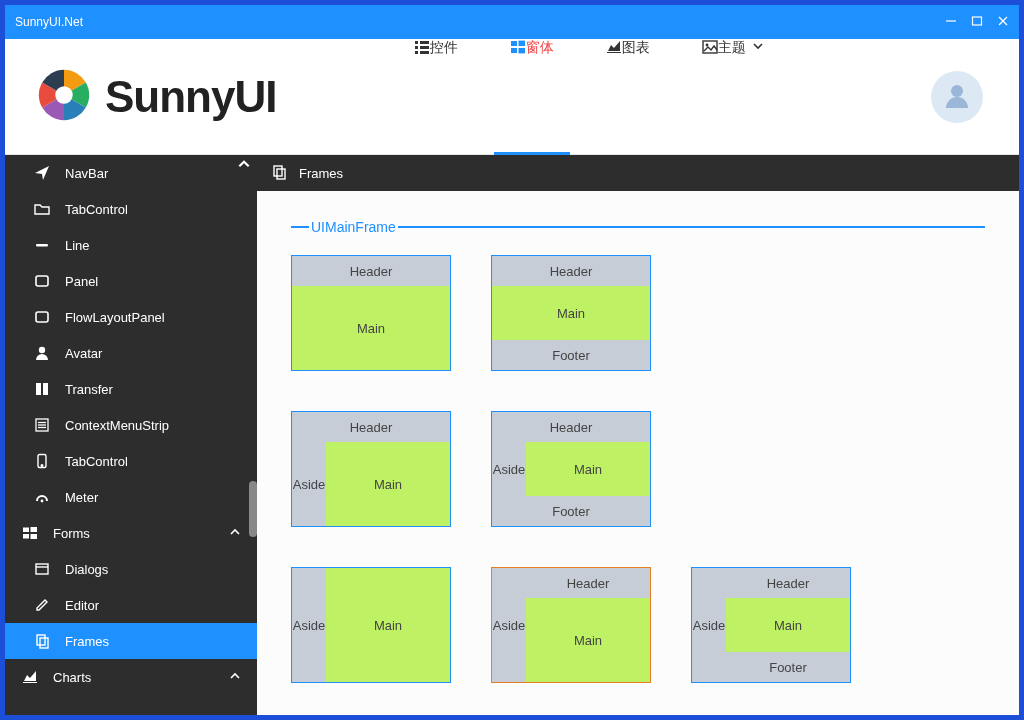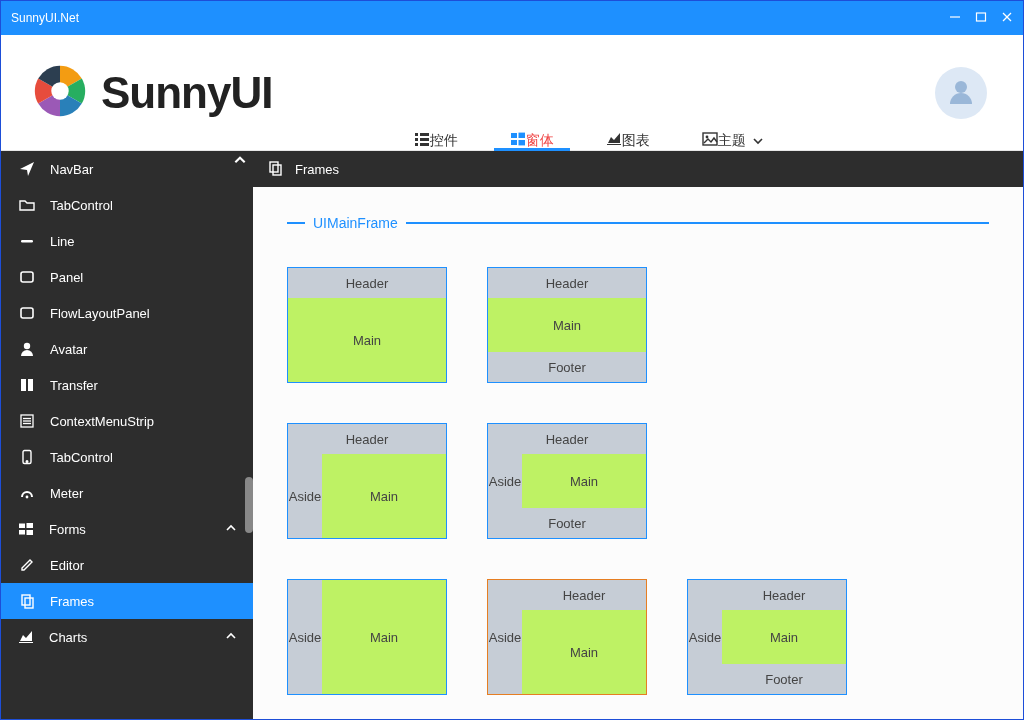--- a/index.html
+++ b/index.html
@@ -1,20 +1,20 @@
 <!DOCTYPE html>
 <html><head>
 <meta charset="utf-8">
 <style>
   * { box-sizing: border-box; margin: 0; padding: 0; font-family: "Microsoft YaHei", "Segoe UI", Arial, sans-serif; }
   html, body { width: 1024px; height: 720px; overflow: hidden; background: #fff; }
 
   .window {
     width: 1024px; height: 720px;
-    border: 1px solid #1d4ed8;
+    border: 5px solid #1d4ed8;
     display: flex; flex-direction: column;
     background: #fff;
   }
 
   
   .titlebar {
     height: 34px; background: #1E90FF; color: #fff;
     display: flex; align-items: center; justify-content: space-between;
     padding: 0 10px; font-size: 12px;
   }
@@ -26,48 +26,48 @@
     height: 116px; background: #fff;
     border-bottom: 1px solid #e6e6e6;
     display: flex; align-items: center; justify-content: space-between;
     padding: 0 36px 0 28px;
     position: relative;
   }
   .logo { display: flex; align-items: center; gap: 10px; }
   .logo .wheel { width: 62px; height: 62px; }
   .logo .wordmark { font-size: 44px; font-weight: 700; color: #222; letter-spacing: -1px; }
   .topnav { display: flex; gap: 40px; align-items: center; height: 100%; margin-right: 30px;}
-  .topnav .item { display: flex; align-items: flex-end; cursor: pointer; font-size: 14px; color: #333; height: 100%; position: relative; padding: 0 6px;}
+  .topnav .item { display: flex; align-items: flex-start; cursor: pointer; font-size: 14px; color: #333; height: 100%; position: relative; padding: 0 6px;}
   .topnav .item.active { color: #ef4444; }
   .topnav .item.active::after { content: ""; position: absolute; left: -10px; right: -10px; bottom: -1px; height: 3px; background: #1E90FF; }
   .avatar-circle { width: 52px; height: 52px; border-radius: 50%; background: #dde8f5; display: flex; align-items: center; justify-content: center; cursor: pointer; }
 
   
   .body { flex: 1; display: flex; overflow: hidden; }
 
   
   .sidebar { width: 252px; background: #2d2d2d; color: #fff; position: relative; display: flex; flex-direction: column; }
   .sidebar .item, .sidebar .group-header {
     display: flex; align-items: center; height: 36px; padding: 0 16px;
     font-size: 13px; cursor: pointer; gap: 14px; position: relative;
   }
   .sidebar .item .icon, .sidebar .group-header .icon { width: 18px; display: flex; justify-content: center; }
-  .sidebar .item.sub { padding-left: 17px; }
+  .sidebar .item.sub { padding-left: 28px; }
   .sidebar .item.selected { background: #1E90FF; }
   .sidebar .chevron { margin-left: auto; }
   .sidebar .chevron svg { width: 12px; height: 12px; }
   .sidebar .collapse-caret { position: absolute; right: 6px; top: 2px; cursor: pointer; }
   .scrollbar-thumb { position: absolute; right: 0; top: 326px; width: 8px; height: 56px; background: #888; border-radius: 4px; cursor: pointer; }
 
   
   .main { flex: 1; display: flex; flex-direction: column; background: #fcfcfc; }
   .crumb { height: 36px; background: #2d2d2d; color: #fff; display: flex; align-items: center; gap: 12px; padding: 0 14px; font-size: 13px; }
   .content { flex: 1; padding: 28px 34px; overflow: auto; }
 
-  .section-title-row { display: flex; align-items: center; gap: 8px; margin-bottom: 36px;}
+  .section-title-row { display: flex; align-items: center; gap: 2px; margin-bottom: 20px;}
   .dash { width: 18px; height: 1.5px; background: #1E90FF; }
   .section-title { color: #1E90FF; font-size: 14px; }
   .dash-long { flex: 1; height: 1.5px; background: #1E90FF; }
 
   .frame-grid { display: grid; grid-template-columns: repeat(3, 160px); column-gap: 40px; row-gap: 40px; }
 
   .frame-card { width: 160px; height: 116px; border: 1px solid #1E90FF; display: flex; flex-direction: column; font-size: 13px; color: #444; }
   .frame-card.orange { border-color: #e67e22; }
   .frame-card .row { display: flex; flex: 1; }
   .frame-card .cell { display: flex; align-items: center; justify-content: center; }
@@ -294,20 +294,29 @@
           </span>
         <span>Forms</span>
         <span class="chevron"><svg viewBox="0 0 12 12">
               <path d="M2 8 L6 4 L10 8" fill="none" stroke="#fff" stroke-width="1.6"></path>
             </svg></span>
       </div>
 
       <div class="item sub">
         <span class="icon">
             <svg width="16" height="16" viewBox="0 0 16 16" fill="none" stroke="#fff" stroke-width="1.4">
+              <rect x="2" y="3" width="12" height="10"></rect>
+              <line x1="2" y1="6" x2="14" y2="6"></line>
+            </svg>
+          </span>
+        <span>Dialogs</span>
+      </div>
+      <div class="item sub">
+        <span class="icon">
+            <svg width="16" height="16" viewBox="0 0 16 16" fill="none" stroke="#fff" stroke-width="1.4">
               <path d="M3 11 L11 3 L13 5 L5 13 L3 13 Z"></path>
             </svg>
           </span>
         <span>Editor</span>
       </div>
       <div class="item sub selected">
         <span class="icon">
             <svg width="16" height="16" viewBox="0 0 16 16" fill="none" stroke="#fff" stroke-width="1.4">
               <rect x="3" y="2" width="8" height="10"></rect>
               <rect x="6" y="5" width="8" height="10"></rect>

